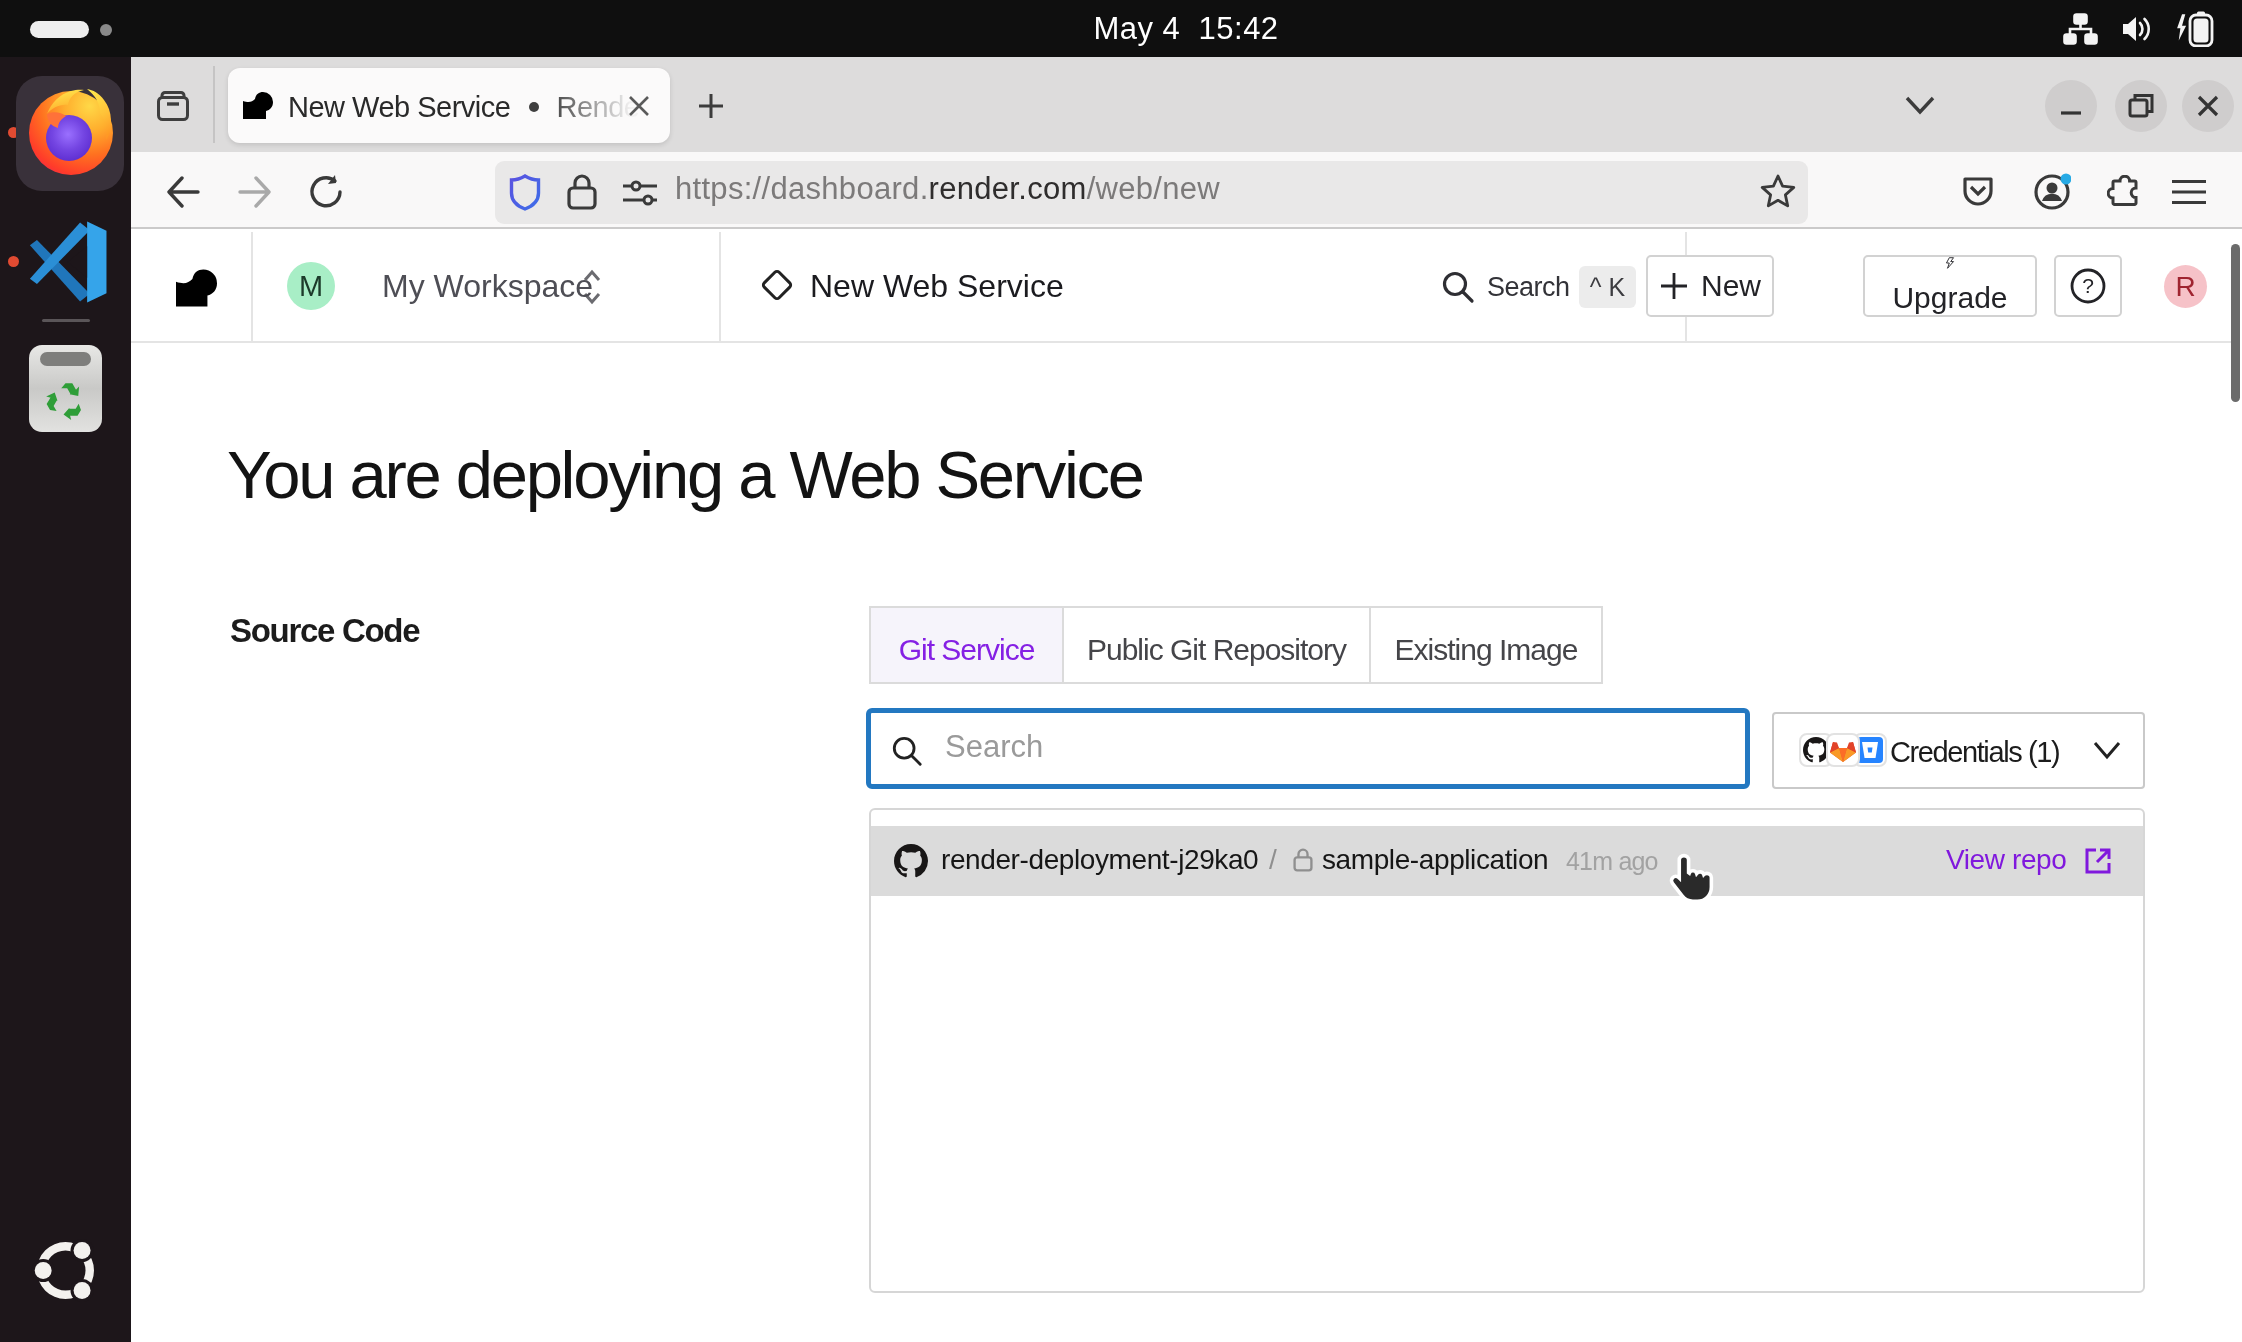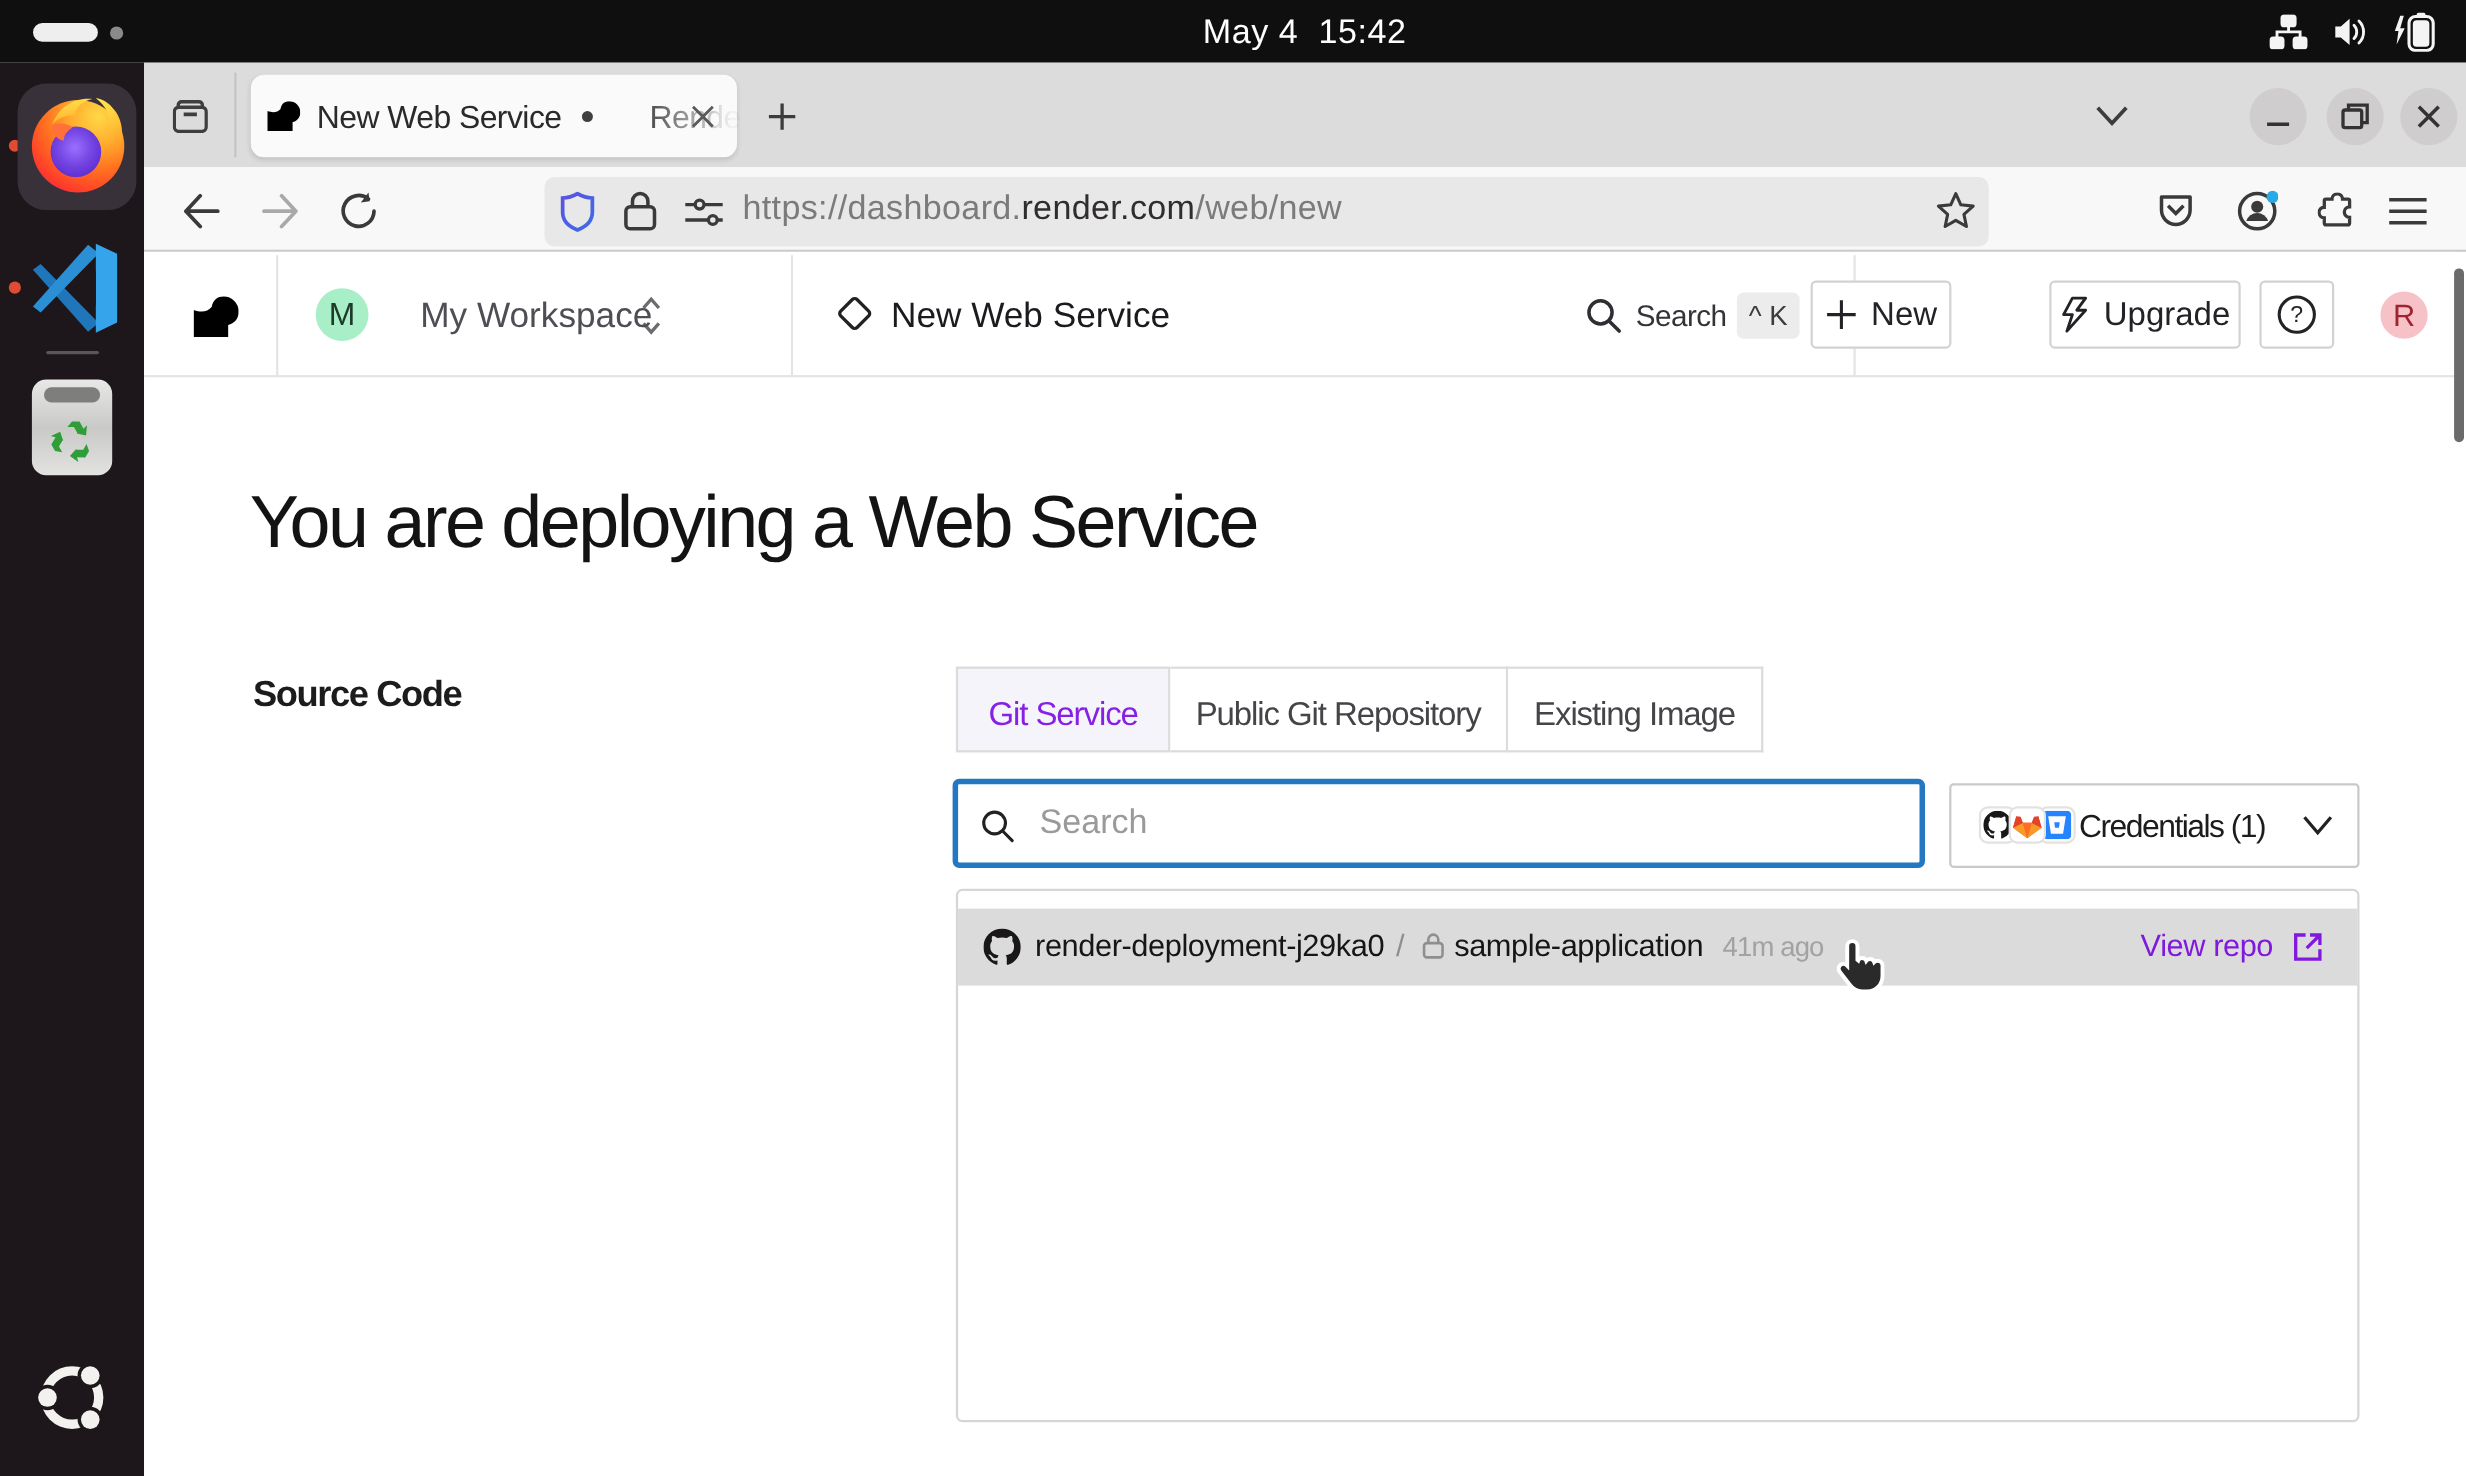--- a/index.html
+++ b/index.html
@@ -21,39 +21,39 @@
 #dockdivider { left:42px; top:319px; width:48px; height:3px; background:#5a5558; border-radius:2px; }
 #trash { left:28px; top:344px; width:75px; height:89px; }
 #ubuntulogo { left:27px; top:1232px; width:77px; height:77px; }
 
 
 #tabbar { left:131px; top:57px; width:2111px; height:95px; background:#dddcdc; }
 #tabsep { left:213px; top:66px; width:2px; height:77px; background:#c5c4c4; }
 #tab { left:228px; top:68px; width:442px; height:75px; background:#fbfafa; border-radius:12px; box-shadow:0 2px 5px rgba(0,0,0,0.12); }
 #tabtitle { left:288px; top:91px; font-size:29px; letter-spacing:-0.5px; color:#2a2a2a; white-space:nowrap; }
 #tabtitle .dot { display:inline-block; width:10px; height:10px; border-radius:50%; background:#3f3f3f; margin:0 17px 0 19px; vertical-align:5px; }
-#fade { background:linear-gradient(90deg,#4c4c4c 0%,rgba(76,76,76,0.05) 90%); -webkit-background-clip:text; background-clip:text; color:transparent;margin-left:34px; }
+#fade { background:linear-gradient(90deg,#4c4c4c 0%,rgba(76,76,76,0.05) 90%); -webkit-background-clip:text; background-clip:text; color:transparent; }
 #toolbar { left:131px; top:152px; width:2111px; height:77px; background:#f9f8f8; border-bottom:2px solid #cbcaca; }
 #urlbox { left:495px; top:161px; width:1313px; height:63px; background:#e9e8e8; border-radius:9px; }
 #urltext { left:675px; top:152px; height:77px; line-height:74px; font-size:31px; color:#7c7a7a; white-space:nowrap; letter-spacing:0.3px; }
 #urltext b { color:#2f2d2d; font-weight:normal; }
 
 
 #content { left:131px; top:229px; width:2111px; height:1113px; background:#fff; }
 #dashnav { left:131px; top:229px; width:2101px; height:114px; background:#fff; border-bottom:2px solid #e4e4e4; }
 .vsep { top:232px; width:2px; height:109px; background:#e4e4e4; }
 #mavatar { left:287px; top:262px; width:48px; height:48px; border-radius:50%; background:#a8eec6; color:#1c3a2a; text-align:center; line-height:48px; font-size:29px; }
 #wsname { left:350px; top:268px; font-size:32px; color:#4e4e55;margin-left:32px; }
 #nwslabel { left:810px; top:268px; font-size:32px; color:#1b1b1f; }
 #searchlabel { left:1487px; top:272px; font-size:27px; color:#333338; letter-spacing:-0.5px; }
 #hotkey { left:1579px; top:266px; width:57px; height:42px; background:#ececec; border-radius:6px; text-align:center; line-height:42px; font-size:25px; color:#3c3c40; }
 .navbtn { top:255px; height:62px; border:2px solid #d2d2d2; border-radius:5px; background:#fff; font-size:30px; color:#232327; display:flex; align-items:center; justify-content:center; gap:12px; }
 .winbtn { width:52px; height:52px; border-radius:50%; background:#cfcdcd; }
 #btnnew { left:1646px; width:128px; }
-#btnupgrade { left:1863px; width:174px; }
+#btnupgrade { left:1863px; width:174px;flex-direction:column; }
 #btnhelp { left:2054px; width:68px; }
 #ravatar { left:2164px; top:265px; width:43px; height:43px; border-radius:50%; background:#f6c2c8; color:#9f2430; text-align:center; line-height:43px; font-size:28px; }
 
 #h1 { left:227px; top:436px; font-size:67px; color:#131313; letter-spacing:-2.3px; font-weight:500; }
 #srclabel { left:230px; top:612px; font-size:33px; font-weight:bold; color:#1c1c1c; letter-spacing:-1.3px; }
 
 #tabs { left:869px; top:606px; height:78px; display:flex; }
 .ptab { height:78px; border:2px solid #dbdbdb; display:flex; align-items:center; justify-content:center; font-size:30px; color:#454549; background:#fff; letter-spacing:-1px; padding-top:10px; }
 .ptab + .ptab { border-left:none; }
 #ptab1 { width:195px; background:#f6f4fb; color:#8520e4; }

